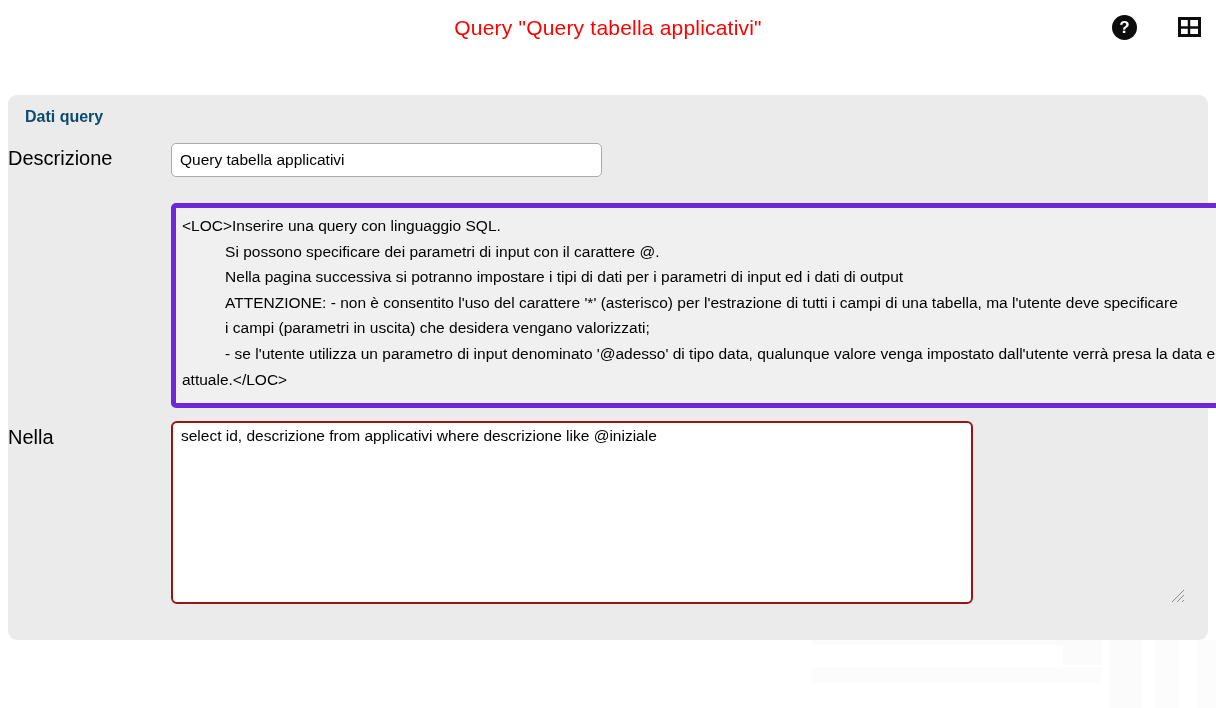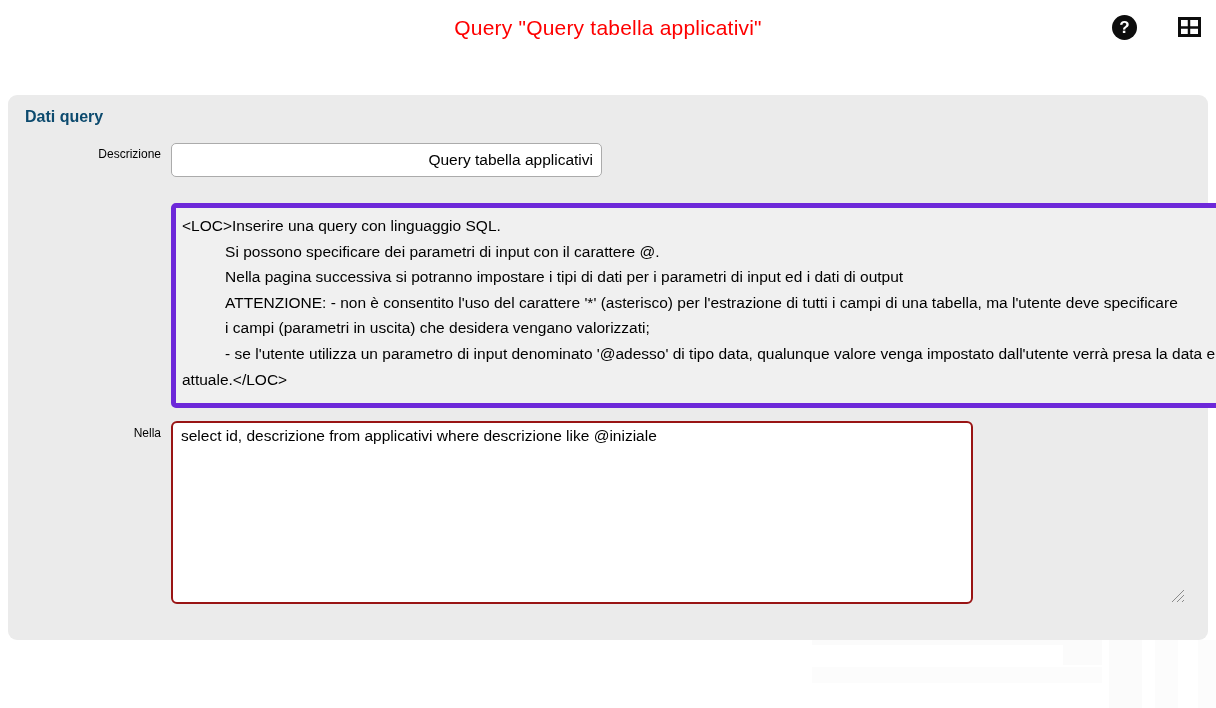--- a/index.html
+++ b/index.html
@@ -71,42 +71,41 @@
     left: 17px;
     top: 13px;
     font-size: 16px;
     font-weight: bold;
     color: #0c4a6e;
   }
   .field-label {
     position: absolute;
     left: 0;
     width: 153px;
-    text-align: right;
-    font-size: 12px;
+    text-align: left;
+    font-size: 20px;
     color: #000000;
   }
   .label-descrizione { top: 52px; }
   .label-testo { top: 331px; }
 
   .text-input {
     position: absolute;
     left: 163px;
     top: 48px;
     width: 431px;
     height: 29px;
     background: #ffffff;
     border: 1px solid #ababab;
     border-radius: 5px;
     padding: 16px 8px;
     font-family: "Liberation Sans", sans-serif;
     font-size: 15.5px;
     color: #000000;
     outline: none;
-    text-align: right;
   }
 
   
   .instructions-box {
     position: absolute;
     left: 163px;
     top: 108px;
     width: 1132px;
     height: 205px;
     background: #f0f0f0;

